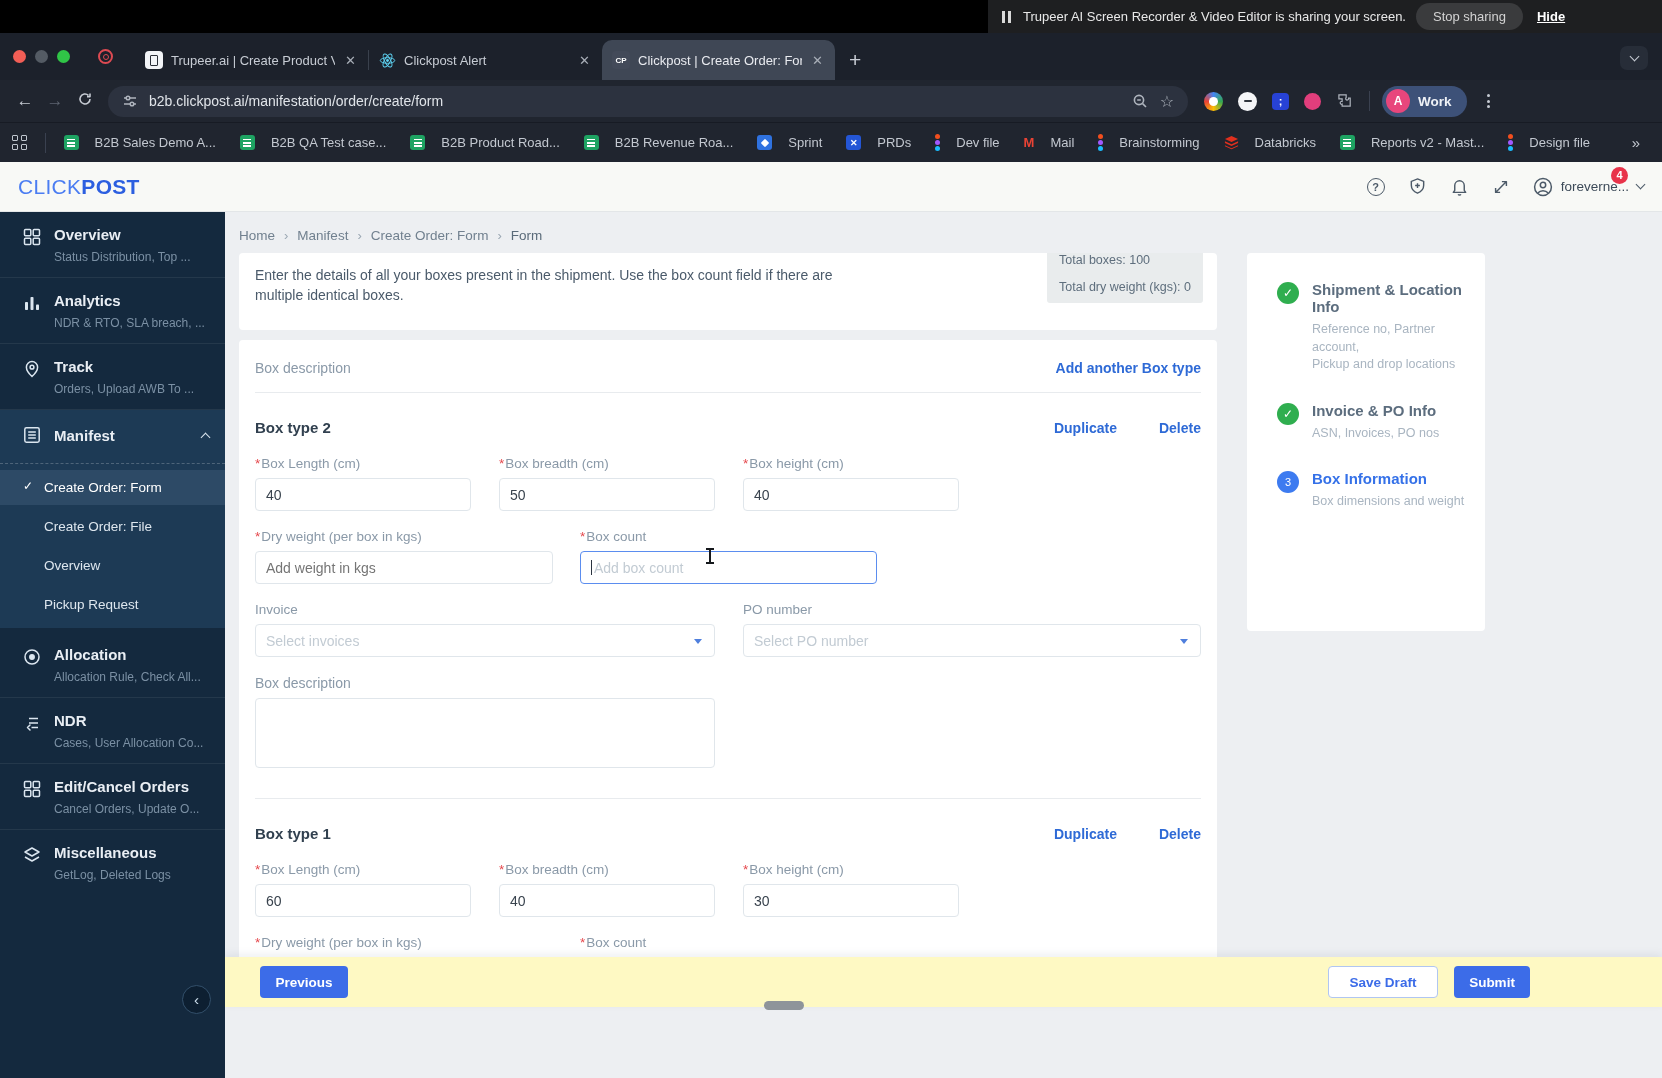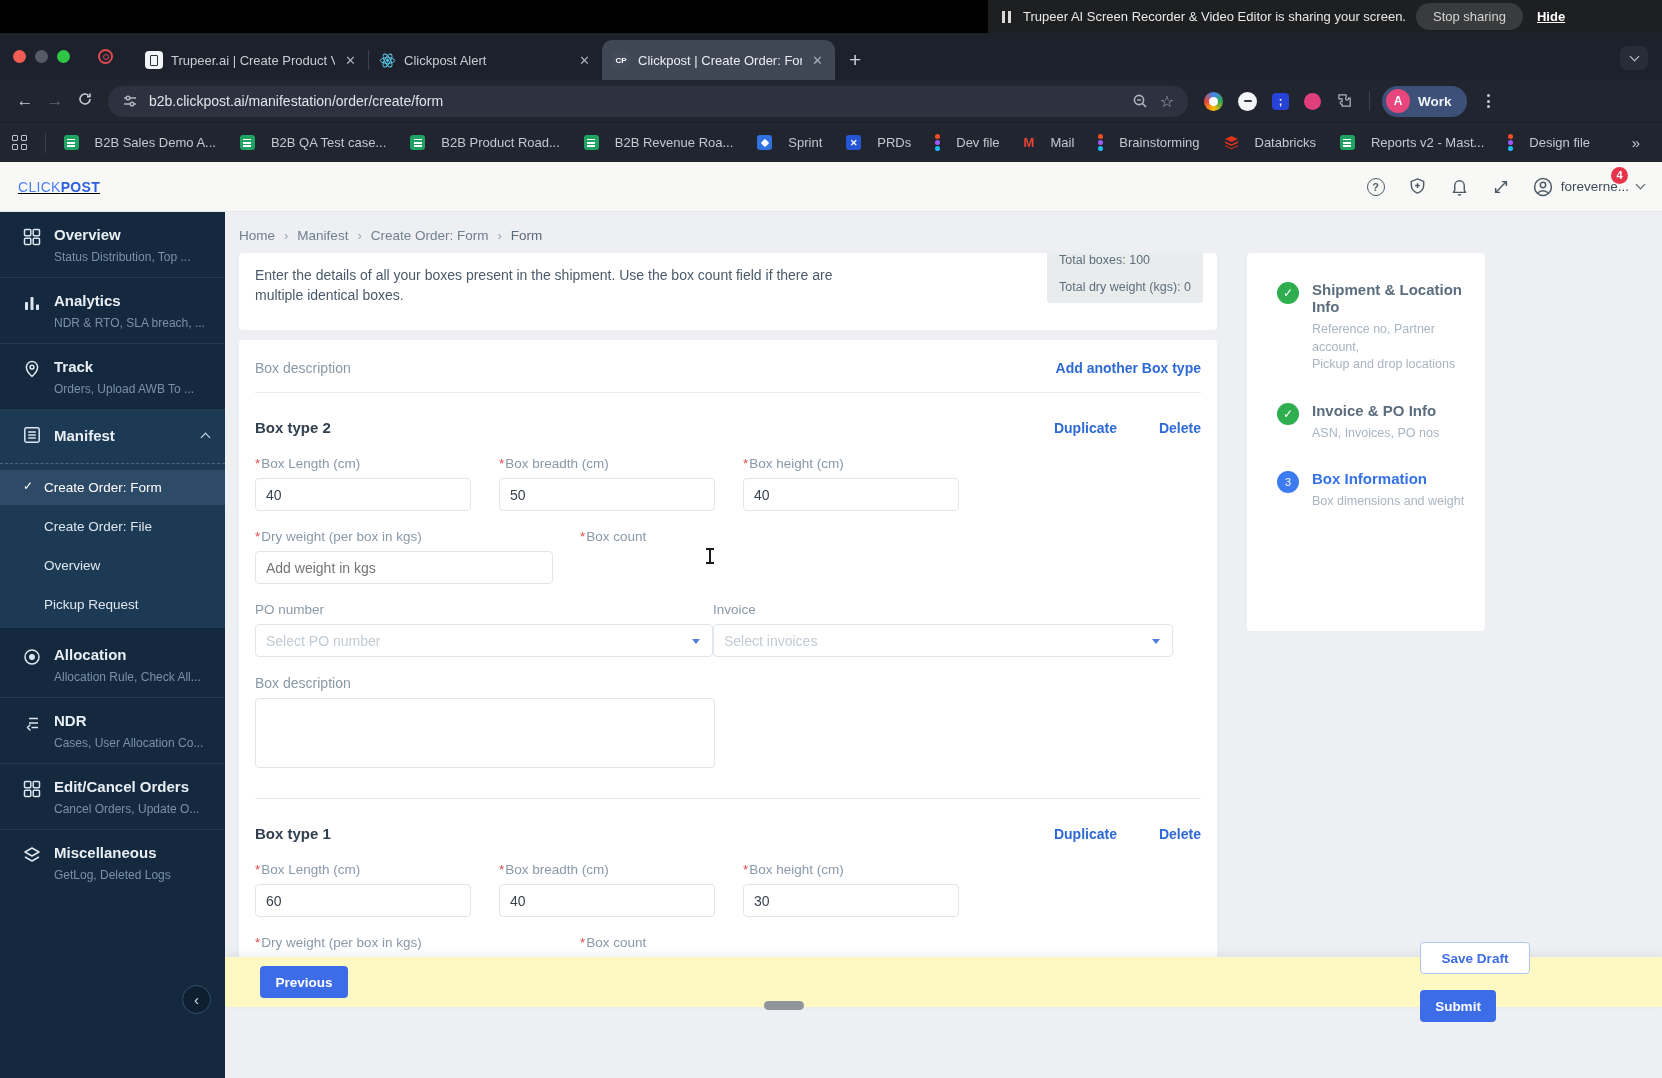--- a/index.html
+++ b/index.html
@@ -66,21 +66,21 @@
   .ic-jira { width:15px; height:15px; background:#2f72e0; border-radius:3px; display:flex; align-items:center; justify-content:center; }
   .ic-jira i { display:block; width:6px; height:6px; background:#fff; transform:rotate(45deg); border-radius:1px; }
   .ic-jx { width:15px; height:15px; background:#2456d6; border-radius:3px; color:#fff; font-size:9px; font-weight:bold; display:flex; align-items:center; justify-content:center; }
   .ic-figma { display:flex; flex-direction:column; gap:1px; }
   .ic-figma i { display:block; width:5px; height:5px; border-radius:50%; }
   .ic-gmail { color:#ea4335; font-weight:bold; font-size:13px; }
   .bm-more { color:#c3c8d0; font-size:15px; margin-left:auto; padding-right:10px; }
 
   
   .app-header { position:absolute; top:162px; left:0; right:0; height:50px; background:#f8f9f6; border-bottom:1px solid #e3e6e8; display:flex; align-items:center; padding:0 18px; }
-  .logo { font-size:14px; letter-spacing:.3px;text-decoration:underline; }
+  .logo { font-size:21px; letter-spacing:.3px; }
   .logo .l1 { color:#4b7df2; font-weight:500; } .logo .l2 { color:#2c5fe0; font-weight:800; }
   .hdr-icons { margin-left:auto; display:flex; align-items:center; gap:23px; color:#4c5a68; }
   .help-ic { width:18px; height:18px; border:1.6px solid #4c5a68; border-radius:50%; font-size:11px; font-weight:bold; display:flex; align-items:center; justify-content:center; }
   .account { display:flex; align-items:center; gap:8px; position:relative; }
   .acct-name { font-size:13.5px; color:#3c4a58; max-width:74px; overflow:hidden; white-space:nowrap; }
   .badge { position:absolute; top:-10px; right:16px; min-width:17px; height:17px; border-radius:9px; background:#e8334a; color:#fff; font-size:11px; font-weight:bold; display:flex; align-items:center; justify-content:center; padding:0 4px; }
   .hdr-chev { width:7px; height:7px; border-right:1.6px solid #4c5a68; border-bottom:1.6px solid #4c5a68; transform:rotate(45deg); margin-top:-4px; }
 
   
   .sidebar { position:absolute; top:212px; left:0; width:225px; bottom:0; background:#14293e; color:#e6edf3; }
@@ -145,21 +145,21 @@
   .sicon.done { background:#2fae4f; }
   .sicon.curr { background:#3d7bf0; font-size:11px; }
   .stitle { font-size:15px; font-weight:700; color:#5c6d7e; }
   .step.active .stitle { color:#3571e8; }
   .ssub { font-size:12.5px; color:#a9b5c1; margin-top:6px; line-height:1.4; }
 
   .footer-bar { position:absolute; left:0; right:0; top:745px; height:50px; background:#fef9c3; box-shadow:0 -3px 8px rgba(40,60,90,.08); display:flex; align-items:center; padding:0 132px 0 35px; }
   .btn { height:32px; border-radius:4px; font-size:13.5px; font-weight:600; border:none; display:flex; align-items:center; justify-content:center; font-family:"Liberation Sans",sans-serif; }
   .btn-blue { background:#3c6ce8; color:#fff; }
   .btn-prev { width:88px; }
-  .btn-right { margin-left:auto; display:flex; gap:16px;flex-direction:column; }
+  .btn-right { margin-left:auto; display:flex; gap:16px; }
   .btn-ghost { width:110px; background:#fff; border:1px solid #b0c6f2; color:#3c6ce8; }
   .btn-submit { width:76px; }
   .scroll-pill { position:absolute; left:539px; top:789px; width:40px; height:9px; border-radius:5px; background:#8e949a; }
 
   .ibeam { position:absolute; left:480px; top:336px; width:10px; height:16px; }
   .ibeam i { position:absolute; left:4.2px; top:0; bottom:0; width:1.6px; background:#15181c; }
   .ibeam b { position:absolute; left:1px; width:8px; height:1.6px; background:#15181c; }
   .ibeam b.t { top:0; } .ibeam b.b { bottom:0; }
 </style>
 </head>
@@ -538,37 +538,41 @@
               <span class="req">*</span>
               <span>Dry weight (per box in kgs)</span>
             </label>
           <input readonly="" placeholder="Add weight in kgs" style="">
         </div>
         <div class="field w297">
           <label>
               <span class="req">*</span>
               <span>Box count</span>
             </label>
+          <div class="fake-input focus">
+            <span class="caret-bar"></span>
+            <span class="ph">Add box count</span>
+          </div>
         </div>
       </div>
       <div class="fields" style="margin-top:18px;">
+        <div class="field w460">
+          <label>
+              <span>Invoice</span>
+            </label>
+          <div class="sel">
+              <span class="ph">Select invoices</span>
+            </div>
+        </div>
         <div class="field w458">
           <label>
               <span>PO number</span>
             </label>
           <div class="sel">
               <span class="ph">Select PO number</span>
-            </div>
-        </div>
-        <div class="field w460">
-          <label>
-              <span>Invoice</span>
-            </label>
-          <div class="sel">
-              <span class="ph">Select invoices</span>
             </div>
         </div>
       </div>
       <div class="frow desc-label">
           <span class="gray-label">Box description</span>
         </div>
       <div class="textarea"></div>
 
       <div class="hr hr2"></div>
 

